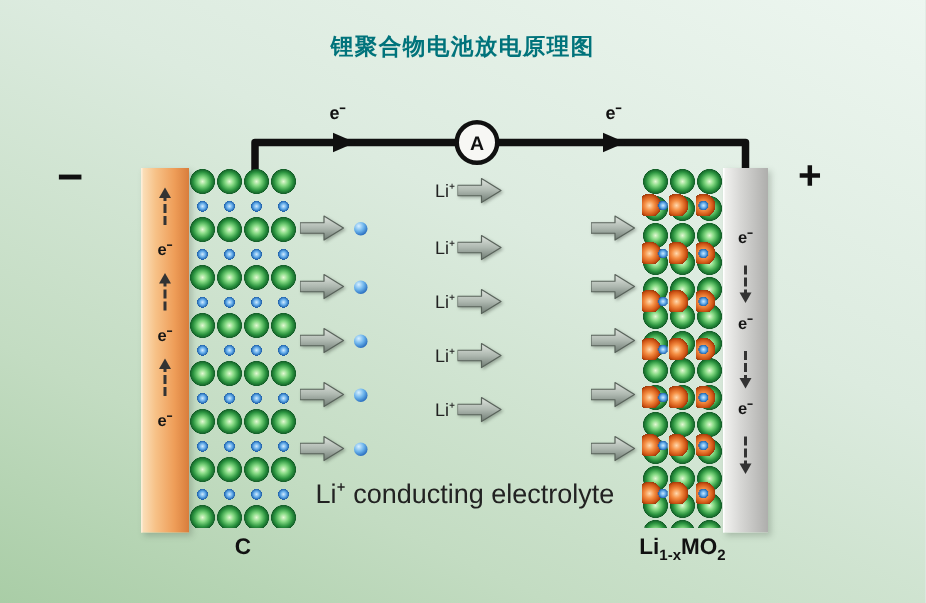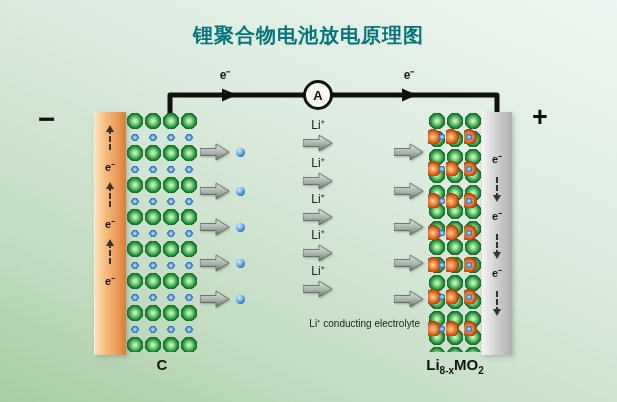--- a/index.html
+++ b/index.html
@@ -4,21 +4,21 @@
 <style>
   html,body{margin:0;padding:0;background:#dfe9e2;}
   .canvas{
     position:relative;width:617px;height:402px;overflow:hidden;
     font-family:"Liberation Sans",sans-serif;
     background:linear-gradient(205deg,#edf6f0 0%,#dcebdf 40%,#c3dcc2 75%,#a9cda6 100%);
   }
   .abs{position:absolute;}
   .title{
     top:22px;left:0;width:100%;text-align:center;
-    font-size:20px;font-weight:700;color:#00737b;letter-spacing:1px;
+    font-size:15px;font-weight:700;color:#00737b;letter-spacing:1px;
   }
   
   .wire-svg{top:0;left:0;pointer-events:none;}
   .wire-elabel{font-size:12px;font-weight:700;color:#101010;width:40px;text-align:center;top:66px;}
   .wire-elabel.l{left:205px;} .wire-elabel.r{left:389px;}
   .ammeter{
     left:303px;top:80px;width:30px;height:30px;box-sizing:border-box;
     border:3px solid #101010;border-radius:50%;background:#f7f7f4;
     display:flex;align-items:center;justify-content:center;
     font-size:13px;font-weight:700;color:#101010;
@@ -65,31 +65,31 @@
       radial-gradient(circle 8.5px at 9px 9px, #e3f9d3 0%, #82d881 35%, #2c9540 72%, #135f28 96%, transparent 100%);
     background-size:27px 32px,18px 32px,18px 18px;
   }
   
   .fat-arrow{width:30px;height:18px;filter:drop-shadow(1px 1.5px 1px rgba(40,50,40,.35));flex:none;}
   .arrow-row{display:flex;align-items:center;gap:6px;height:18px;}
   .ion-dot{
     width:9px;height:9px;border-radius:50%;flex:none;
     background:radial-gradient(circle at 35% 30%, #d8f0ff 0%, #6db4ec 40%, #2a6fc0 75%, #163f85 100%);
   }
-  .ion-cell{width:56px;display:flex;flex-direction:column;align-items:center;gap:2px;}
+  .ion-cell{width:56px;display:flex;flex-direction:row;align-items:center;gap:2px;}
   .ion-label{font-size:12px;color:#222;line-height:14px;}
   
   .caption{font-size:11px;color:#1b1b1b;line-height:1.2;}
   .caption.left{left:40px;top:291px;width:72px;}
   .caption.right{left:530px;top:286px;width:80px;}
   .bottom-label{font-size:15px;font-weight:700;color:#111;text-align:center;}
   .bottom-label.c{left:126px;top:356px;width:72px;}
   .bottom-label.limo{left:413px;top:356px;width:84px;}
   .bottom-label sub{font-size:10px;}
-  .electrolyte-caption{left:200px;top:316px;width:220px;text-align:right;font-size:10px;color:#222;}
+  .electrolyte-caption{left:200px;top:316px;width:220px;text-align:center;font-size:18px;color:#222;}
 </style>
 </head>
 <body>
 
 <svg width="0" height="0" style="position:absolute" aria-hidden="true">
   <defs>
     <linearGradient id="arrGrad" x1="0" y1="0" x2="0" y2="1">
       <stop offset="0" stop-color="#dfe4de"></stop>
       <stop offset="0.5" stop-color="#aeb8b0"></stop>
       <stop offset="1" stop-color="#6f7b73"></stop>
@@ -222,17 +222,17 @@
       </svg>
   </div>
   <div class="abs arrow-row" style="left:394px;top:290px">
     <svg class="fat-arrow" viewBox="0 0 30 18">
         <use href="#fatArrow"></use>
       </svg>
   </div>
 
 
   <div class="abs bottom-label c">C</div>
-  <div class="abs bottom-label limo"><span>Li</span><sub>8-x</sub><span>MO</span><sub>2</sub></div>
+  <div class="abs bottom-label limo"><span>Li</span><sub>1-x</sub><span>MO</span><sub>2</sub></div>
 
   <div class="abs electrolyte-caption">Li⁺ conducting electrolyte</div>
 
 </div>
 
 </body></html>

